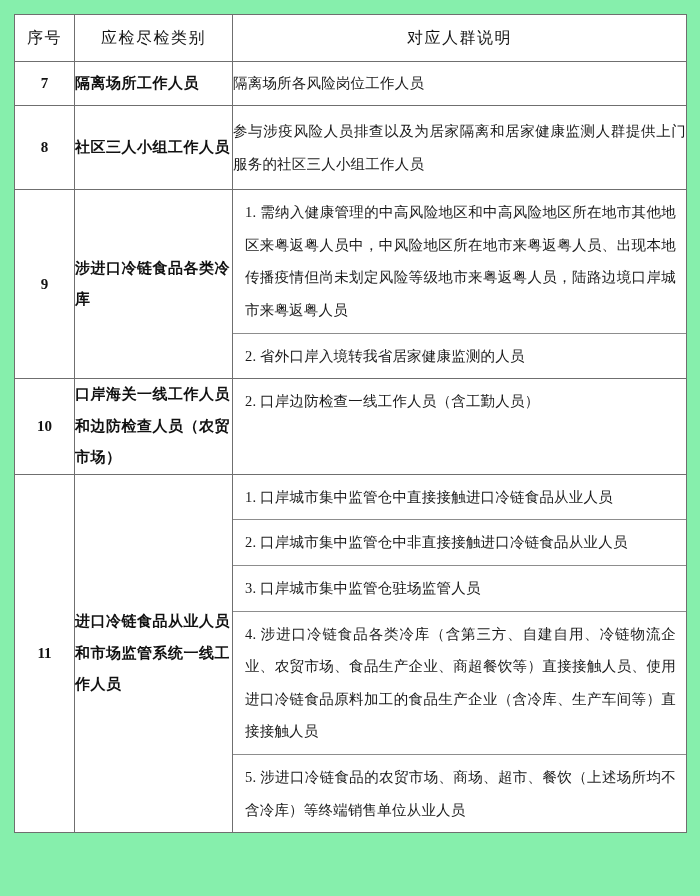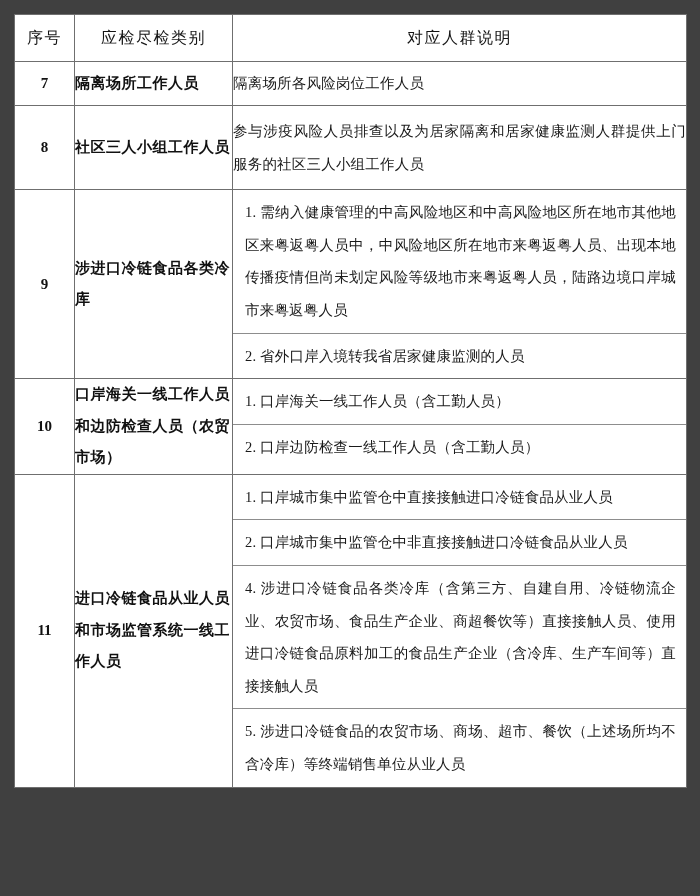--- a/index.html
+++ b/index.html
@@ -12,21 +12,21 @@
     height: 896px;
     font-family: "Liberation Serif", "DejaVu Serif", serif;
     color: #1b1b1b;
     overflow: hidden;
   }
 
   .page {
     position: relative;
     width: 700px;
     height: 896px;
-    background: #404040;
+    background: #86efac;
     box-sizing: border-box;
     padding: 14px 14px 0 14px;
   }
 
   table.req-table {
     width: 672px;
     border-collapse: collapse;
     table-layout: fixed;
     background: #ffffff;
   }
@@ -163,23 +163,20 @@
             </table>
         </td>
       </tr>
 
       <tr>
         <td class="idx">10</td>
         <td class="cat">口岸海关一线工作人员和边防检查人员（农贸市场）</td>
         <td class="desc has-sub">
           <table class="sub">
             <tbody>
-                <tr>
-              <td>1. 口岸海关一线工作人员（含工勤人员）</td>
-            </tr>
             <tr>
               <td>2. 口岸边防检查一线工作人员（含工勤人员）</td>
             </tr>
           </tbody>
             </table>
         </td>
       </tr>
 
       <tr>
         <td class="idx">11</td>
@@ -187,20 +184,23 @@
         <td class="desc has-sub">
           <table class="sub">
             <tbody>
                 <tr>
               <td>1. 口岸城市集中监管仓中直接接触进口冷链食品从业人员</td>
             </tr>
             <tr>
               <td>2. 口岸城市集中监管仓中非直接接触进口冷链食品从业人员</td>
             </tr>
             <tr>
+              <td>3. 口岸城市集中监管仓驻场监管人员</td>
+            </tr>
+            <tr>
               <td>4. 涉进口冷链食品各类冷库（含第三方、自建自用、冷链物流企业、农贸市场、食品生产企业、商超餐饮等）直接接触人员、使用进口冷链食品原料加工的食品生产企业（含冷库、生产车间等）直接接触人员</td>
             </tr>
             <tr>
               <td>5. 涉进口冷链食品的农贸市场、商场、超市、餐饮（上述场所均不含冷库）等终端销售单位从业人员</td>
             </tr>
           </tbody>
             </table>
         </td>
       </tr>
 

